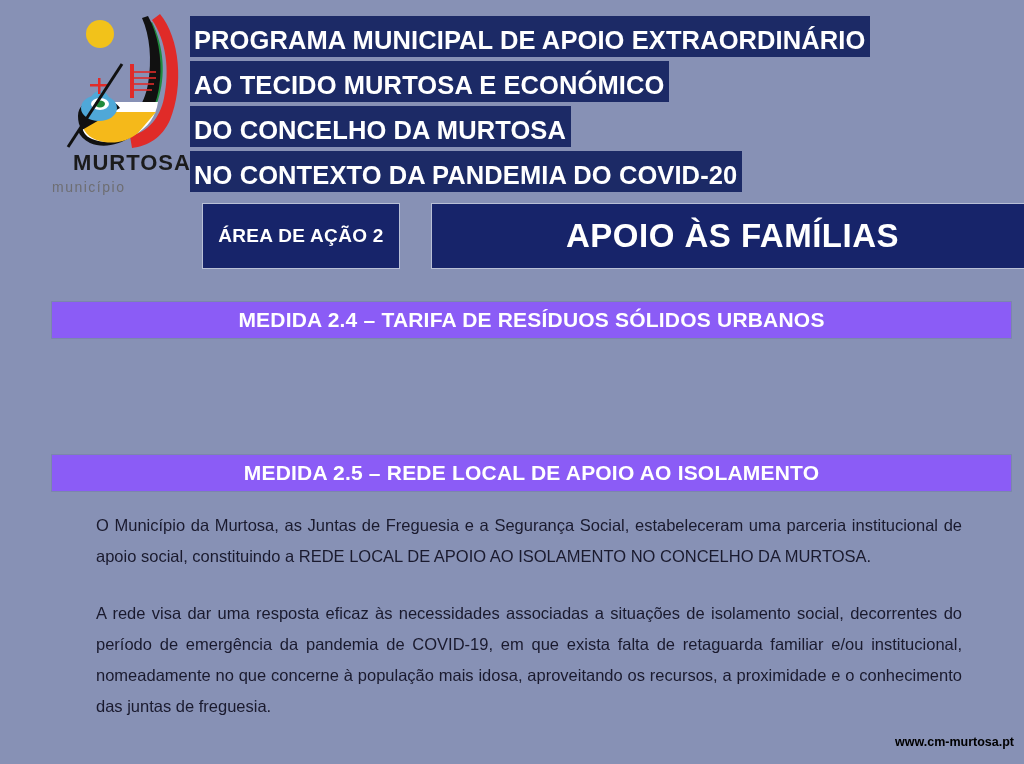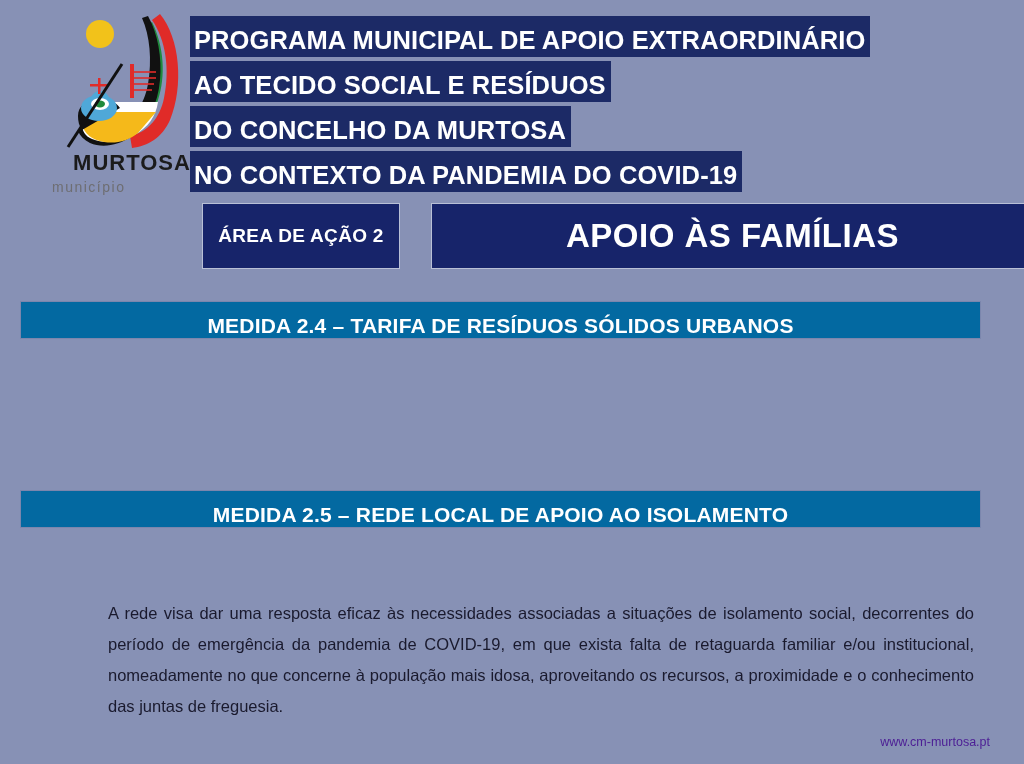--- a/index.html
+++ b/index.html
@@ -125,39 +125,39 @@
     color: #ffffff;
     font-family: "Liberation Sans", sans-serif;
     font-weight: 700;
     font-size: 33px;
     letter-spacing: 0.5px;
   }
 
   
   .measure-bar {
     position: absolute;
-    left: 20px;
+    left: 51px;
     width: 961px;
     height: 38px;
-    background: #0369a1;
+    background: #8b5cf6;
     border: 1px solid #7b86ad;
     box-sizing: border-box;
     display: flex;
-    align-items: flex-end;
+    align-items: center;
     justify-content: center;
   }
   .measure-bar span {
     color: #ffffff;
     font-family: "Liberation Sans", sans-serif;
     font-weight: 700;
     font-size: 21px;
     letter-spacing: 0.2px;
   }
   #measure-bar-24 { top: 301px; }
-  #measure-bar-25 { top: 454px; margin-top: 36px; }
+  #measure-bar-25 { top: 454px; }
 
   
   .body-text {
     position: absolute;
     color: #1a1a2e;
     font-family: "Liberation Sans", sans-serif;
     font-weight: 400;
     font-size: 16.5px;
     line-height: 31px;
     text-align: justify;
@@ -170,31 +170,30 @@
   }
   #para-25-a {
     left: 96px;
     top: 510px;
     width: 866px;
   }
   #para-25-b {
     left: 96px;
     top: 598px;
     width: 866px;
-    margin-left: 12px;
   }
 
   
   .footer-url {
     position: absolute;
-    right: 34px;
+    right: 10px;
     top: 735px;
-    color: #4c1d95;
-    font-family: "Liberation Sans", sans-serif;
-    font-weight: 400;
+    color: #000000;
+    font-family: "Liberation Sans", sans-serif;
+    font-weight: 700;
     font-size: 12.5px;
     text-decoration: none;
   }
 </style>
 </head>
 <body>
 
 <div class="slide">
 
   <div class="logo">
@@ -220,38 +219,39 @@
       </g>
       <path d="M78 52 L82 52 L82 86 L78 86 Z" fill="#e02b28"></path>
       <path d="M16 135 L70 52" stroke="#111111" stroke-width="3" fill="none"></path>
     </svg>
     <div class="logo-wordmark">MURTOSA</div>
     <div class="logo-subword">município</div>
   </div>
 
   <div class="title-block">
     <div class="title-line">PROGRAMA MUNICIPAL DE APOIO EXTRAORDINÁRIO</div>
-    <div class="title-line">AO TECIDO SOCIAL E RESÍDUOS</div>
+    <div class="title-line">AO TECIDO MURTOSA E ECONÓMICO</div>
     <div class="title-line">DO CONCELHO DA MURTOSA</div>
-    <div class="title-line">NO CONTEXTO DA PANDEMIA DO COVID-19</div>
+    <div class="title-line">NO CONTEXTO DA PANDEMIA DO COVID-20</div>
   </div>
 
   <div class="area-row">
     <div class="area-tag">
       <span>ÁREA DE AÇÃO 2</span>
     </div>
     <div class="area-title">
       <span>APOIO ÀS FAMÍLIAS</span>
     </div>
   </div>
 
   <div class="measure-bar" id="measure-bar-24">
     <span>MEDIDA 2.4 – TARIFA DE RESÍDUOS SÓLIDOS URBANOS</span>
   </div>
 
   <div class="measure-bar" id="measure-bar-25">
     <span>MEDIDA 2.5 – REDE LOCAL DE APOIO AO ISOLAMENTO</span>
   </div>
+  <div class="body-text" id="para-25-a">O Município da Murtosa, as Juntas de Freguesia e a Segurança Social, estabeleceram uma parceria institucional de apoio social, constituindo a REDE LOCAL DE APOIO AO ISOLAMENTO NO CONCELHO DA MURTOSA.</div>
   <div class="body-text" id="para-25-b">A rede visa dar uma resposta eficaz às necessidades associadas a situações de isolamento social, decorrentes do período de emergência da pandemia de COVID-19, em que exista falta de retaguarda familiar e/ou institucional, nomeadamente no que concerne à população mais idosa, aproveitando os recursos, a proximidade e o conhecimento das juntas de freguesia.</div>
 
   <a class="footer-url" href="#">www.cm-murtosa.pt</a>
 
 </div>
 
 </body></html>

